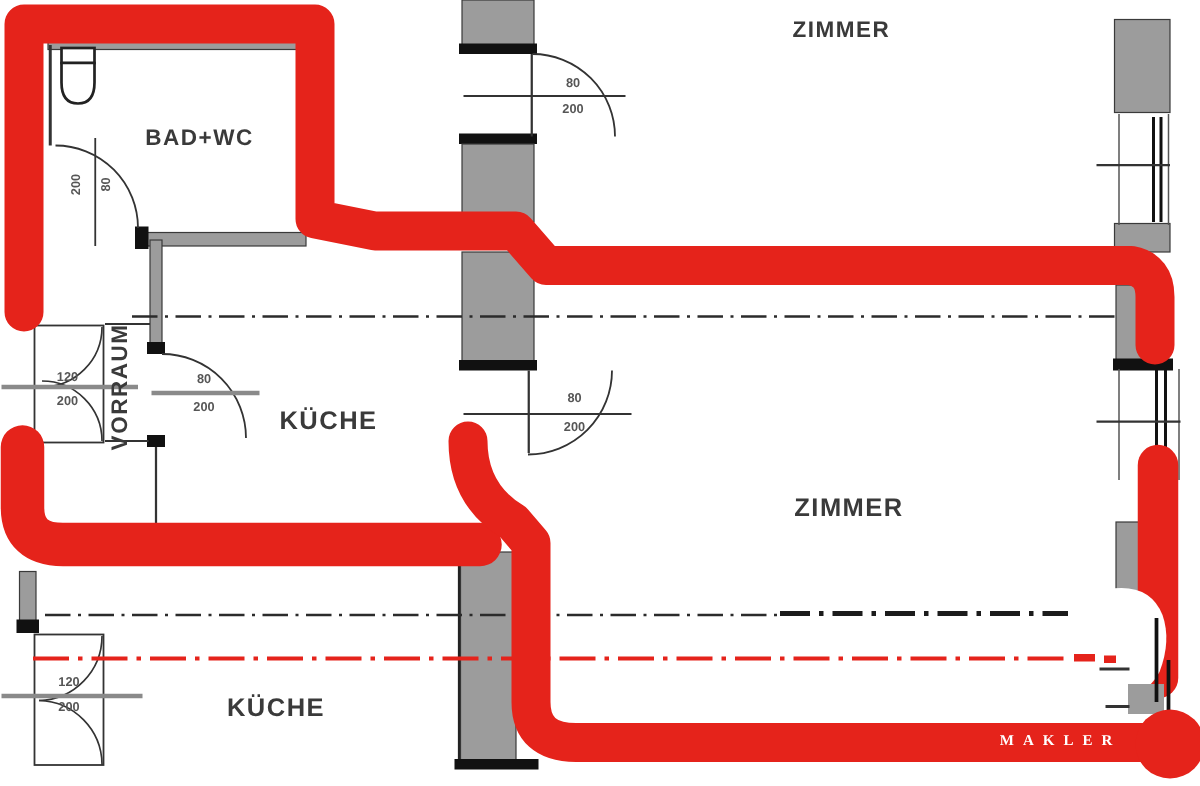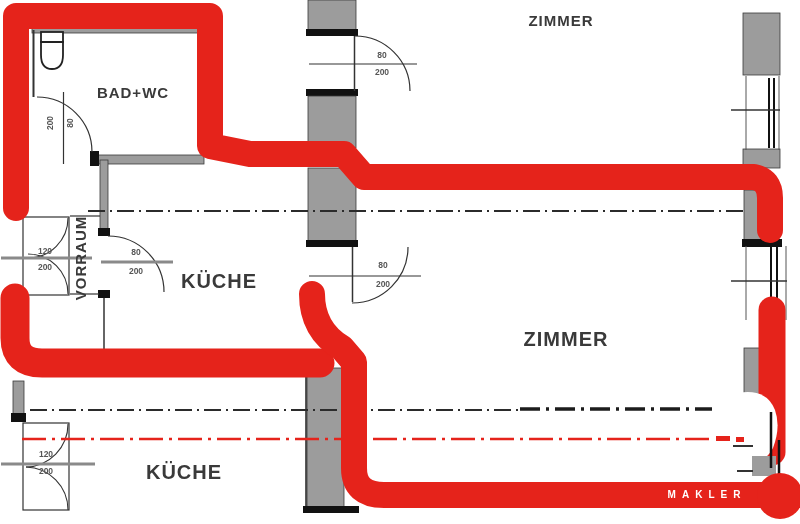--- a/index.html
+++ b/index.html
@@ -1,25 +1,25 @@
 <!DOCTYPE html>
 <html><head>
 <meta charset="utf-8">
 <style>
   html,body{margin:0;padding:0;background:#ffffff;}
   .stage{position:relative;width:800px;height:524px;background:#ffffff;overflow:hidden;
          font-family:"Liberation Sans",sans-serif;}
   .stage svg{position:absolute;left:0;top:0;}
   .lbl{position:absolute;transform:translate(-50%,-50%);white-space:nowrap;
        color:#3a3a3a;font-weight:bold;}
-  .room{font-size:20px;letter-spacing:1px;}
+  .room{font-size:17px;letter-spacing:1px;}
   .room-sm{font-size:15px;letter-spacing:1px;}
   .vert{transform:translate(-50%,-50%) rotate(-90deg);}
   .dim{font-size:8.5px;color:#565656;font-weight:bold;letter-spacing:0;}
-  .makler{color:#ffffff;font-size:10px;font-weight:600;letter-spacing:6px;}
+  .makler{color:#ffffff;font-size:10px;font-weight:600;letter-spacing:6px;font-family:Liberation Serif, serif;}
 </style>
 </head>
 <body>
 
 <div class="stage">
 
 <svg width="800" height="524" viewBox="0 0 800 524">
 
   <g>
 

